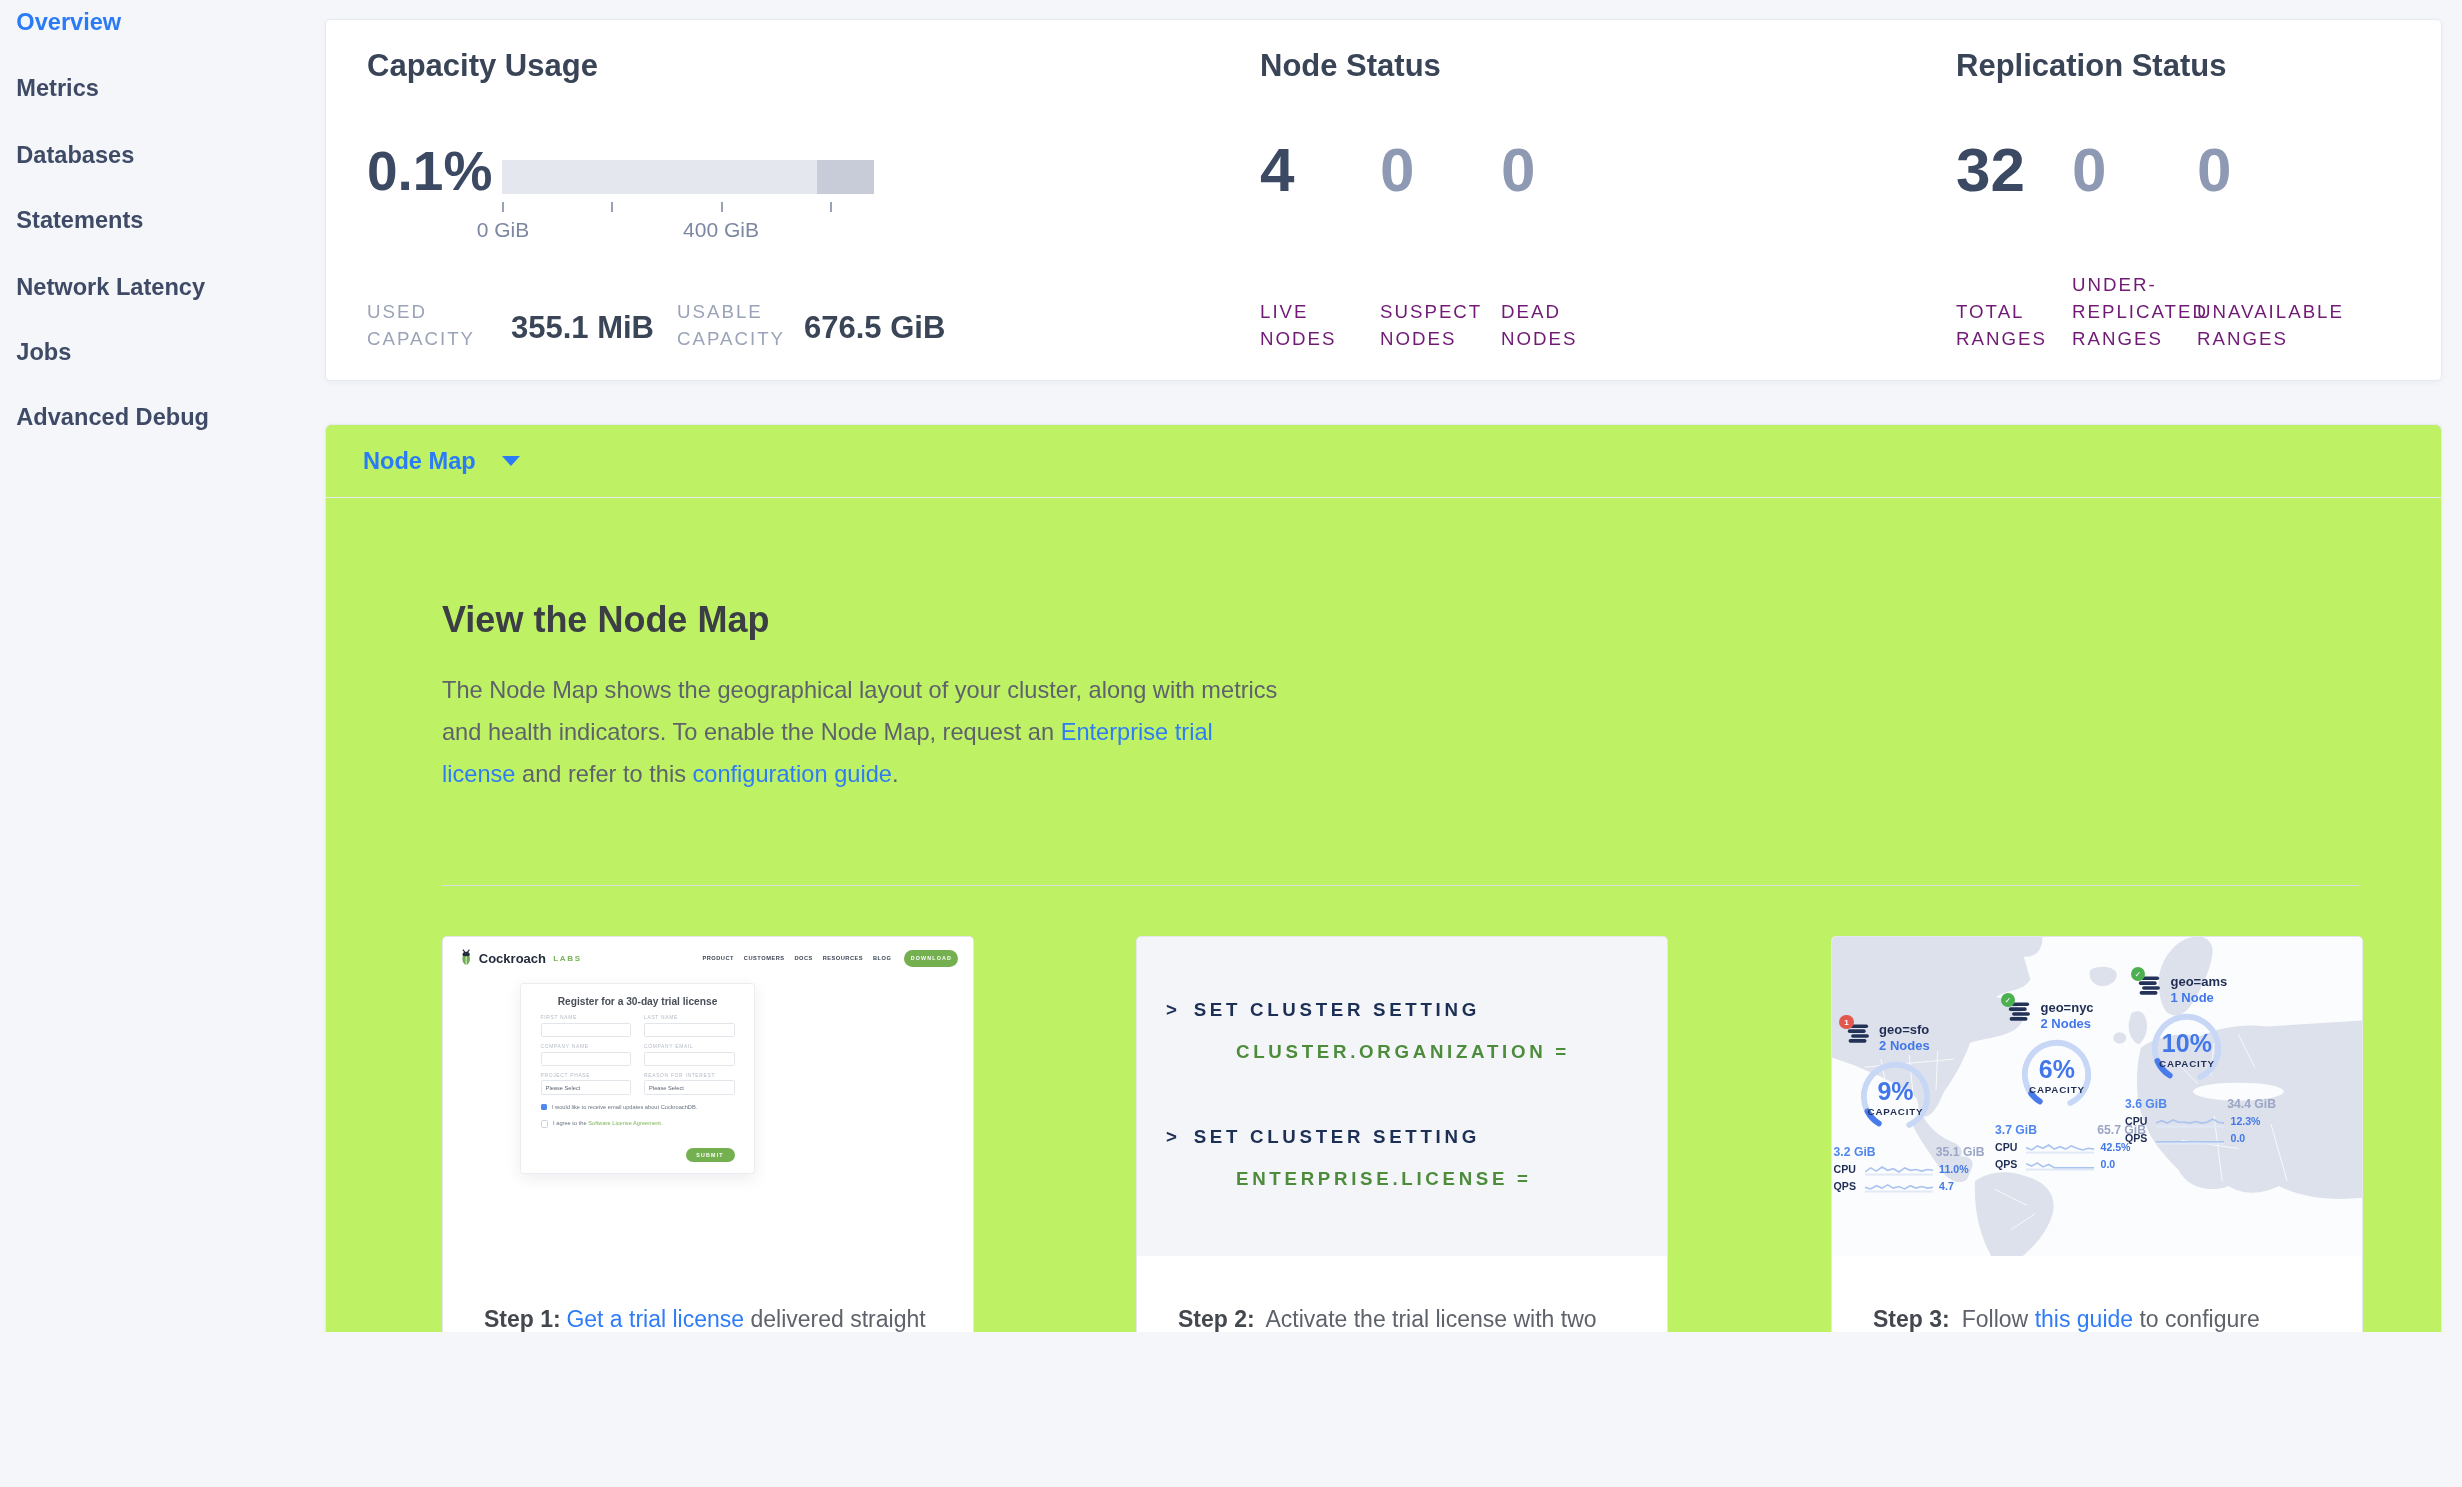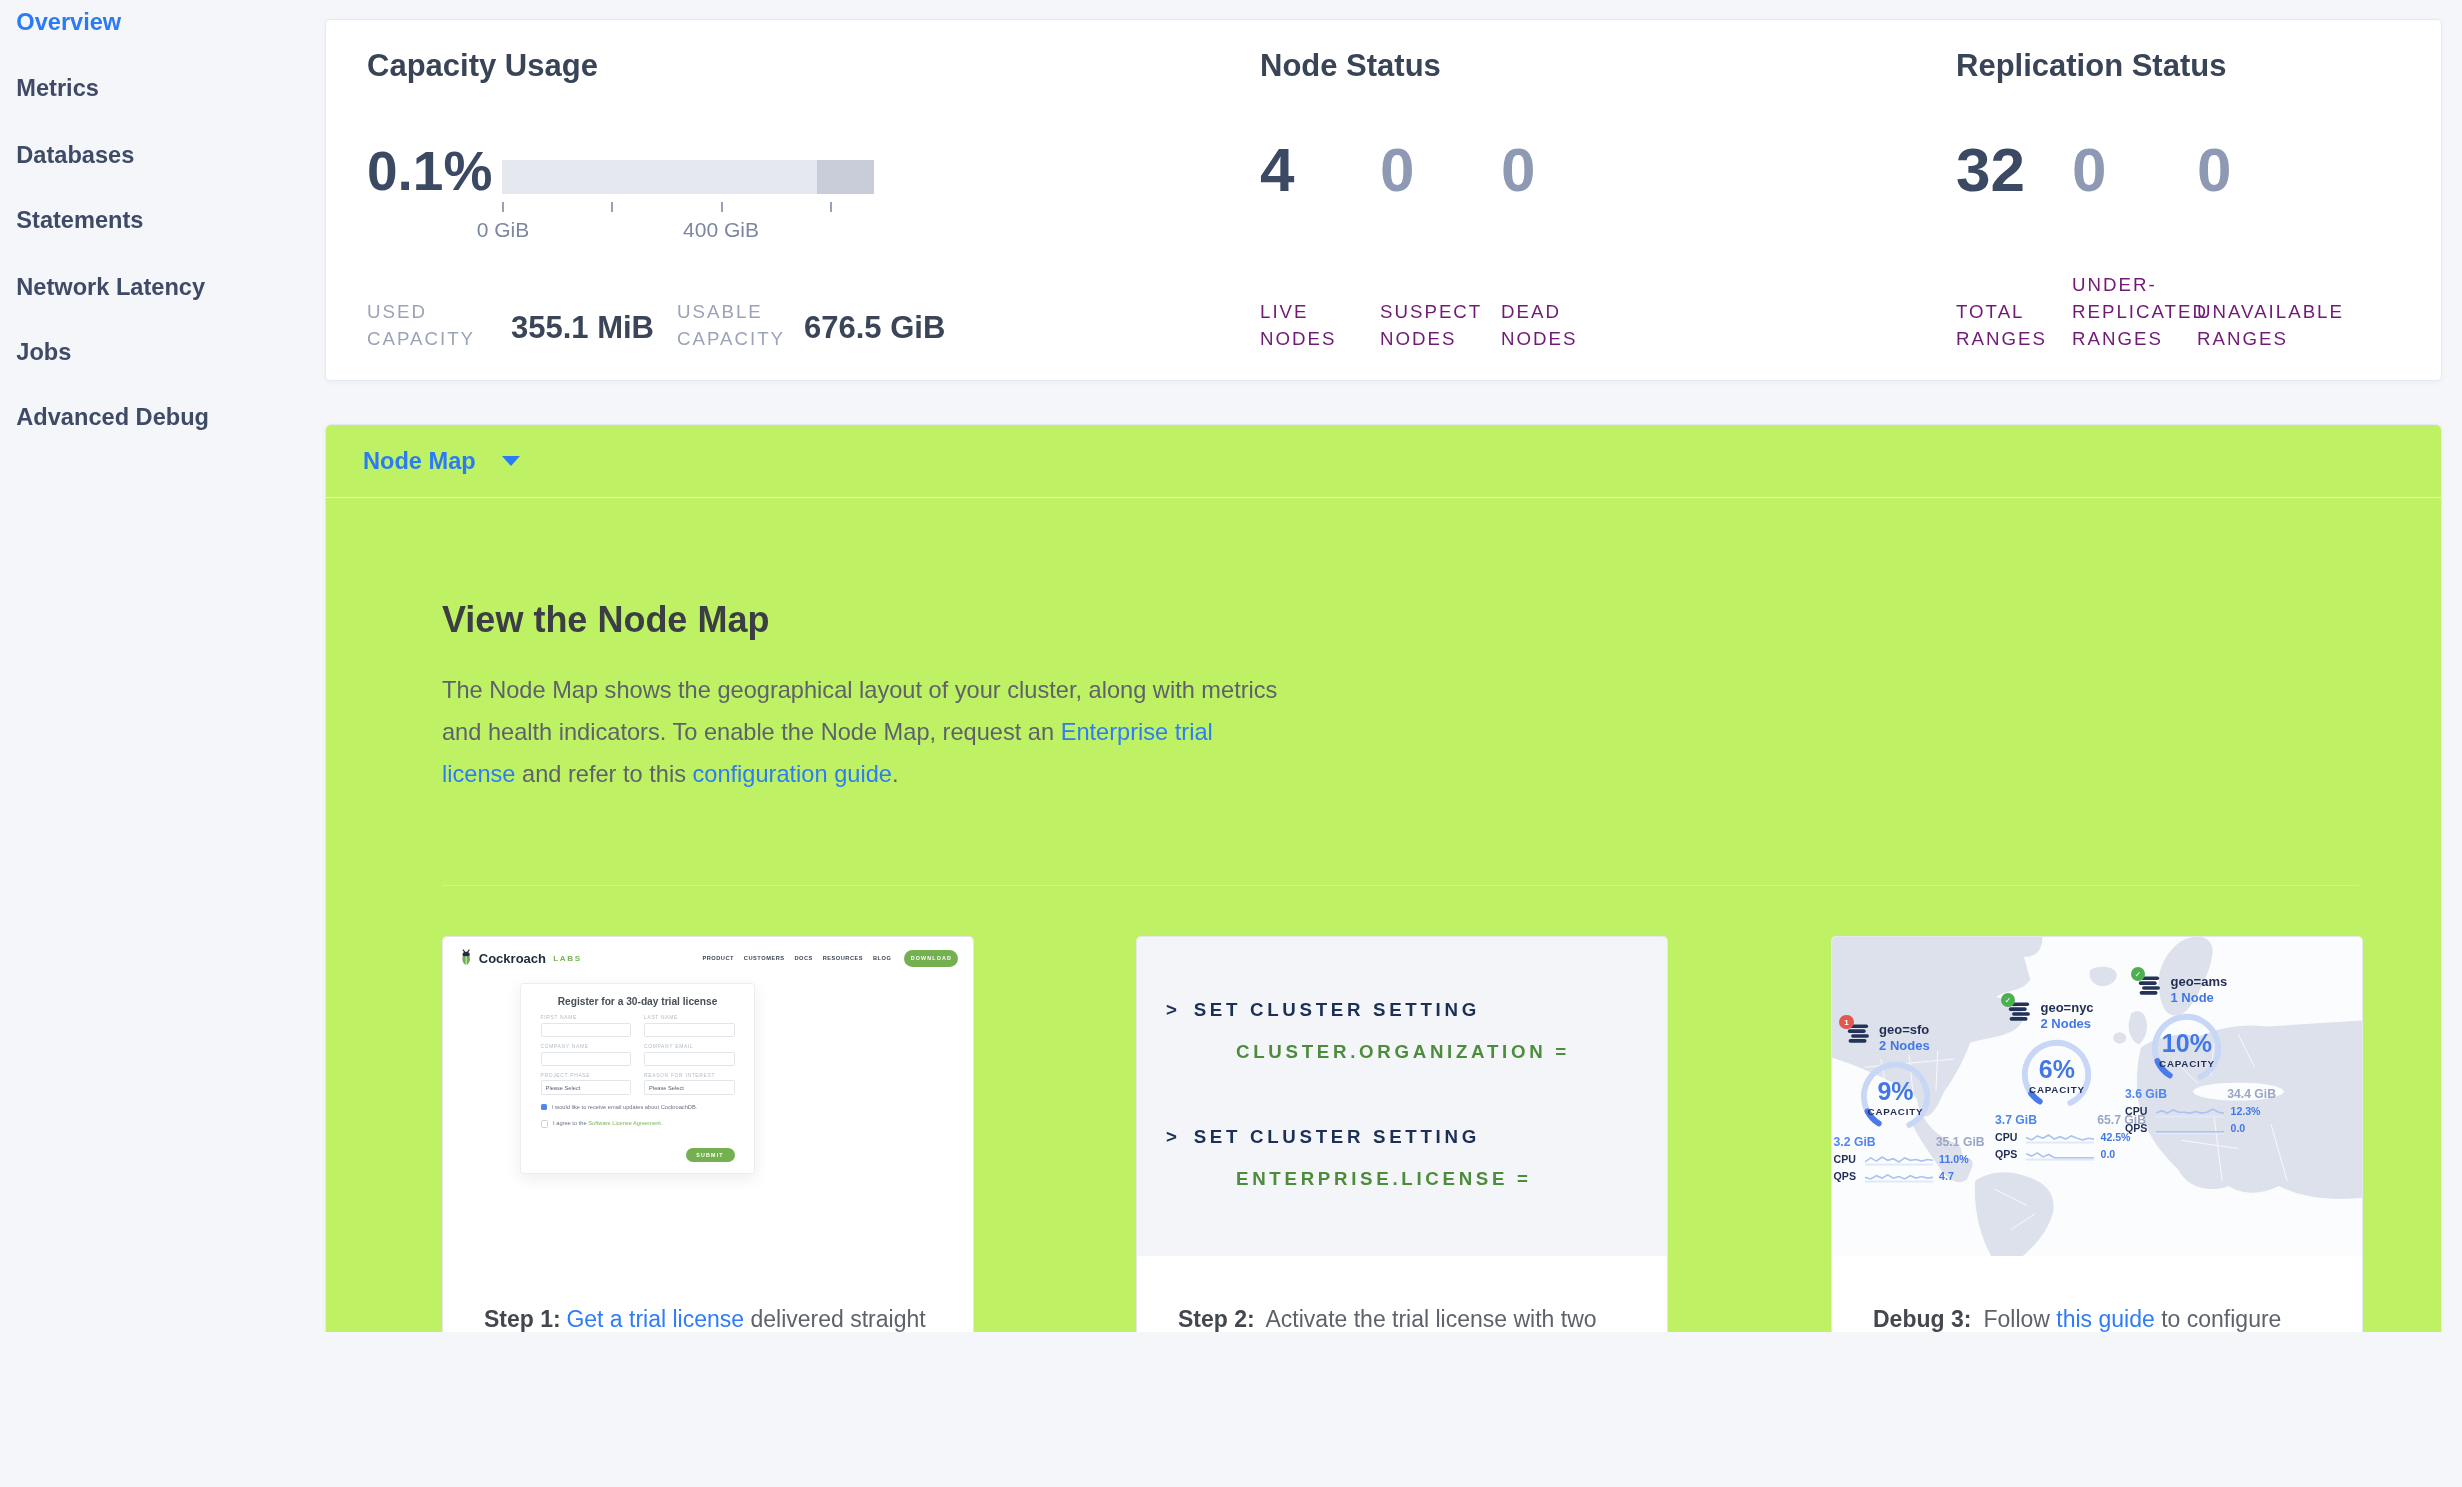--- a/index.html
+++ b/index.html
@@ -76,21 +76,21 @@
   .loc-icon{position:relative;width:24.4px;height:24.4px;flex:0 0 24.4px;}
   .badge{position:absolute;left:-7.3px;top:-7.3px;width:14.6px;height:14.6px;border-radius:50%;color:#fff;font-size:8.1px;font-weight:700;display:flex;align-items:center;justify-content:center;}
   .badge.healthy{background:#4caf50;}
   .badge.alert{background:#e2574e;}
   .loc-name{font-size:13px;font-weight:700;color:#1f2d54;line-height:15.5px;}
   .loc-nodes{font-size:13px;font-weight:700;color:#4177e8;line-height:16.3px;}
   .gauge{position:relative;width:75px;height:75px;margin:4.9px 0 0 24.4px;}
   .gauge svg{position:absolute;left:0;top:0;}
   .gauge-pct{position:absolute;left:0;right:0;top:18px;text-align:center;font-size:25px;font-weight:700;color:#4177e8;}
   .gauge-cap{position:absolute;left:0;right:0;top:47px;text-align:center;font-size:9.8px;font-weight:700;letter-spacing:0.8px;color:#1f2d54;}
-  .gib-row{width:151px;display:flex;justify-content:space-between;margin-top:1px;font-size:12.2px;font-weight:700;}
+  .gib-row{width:151px;display:flex;justify-content:space-between;margin-top:11px;font-size:12.2px;font-weight:700;}
   .gib-used{color:#4e86f0;}
   .gib-total{color:#9aa6c4;}
   .metric-row{display:flex;align-items:center;margin-top:4.1px;}
   .m-label{width:31px;font-size:10.6px;font-weight:700;color:#1f2d54;}
   .m-val{margin-left:6.5px;font-size:10.6px;font-weight:700;color:#4177e8;}
 </style>
 </head>
 <body>
 
 <div class="app">
@@ -394,17 +394,17 @@
           <div class="metric-row">
               <span class="m-label">QPS</span>
               <svg width="68" height="13" viewBox="0 0 84 16">
                 <rect x="0" y="13" width="84" height="2.5" fill="#e2e9f6"></rect>
                 <polyline points="0,12 84,12" stroke="#aac3f0" stroke-width="2" fill="none"></polyline>
               </svg>
               <span class="m-val">0.0</span>
             </div>
         </div>
       </div>
-      <p class="caption"><b>Debug 3:</b><span> Follow </span><a class="link">this guide</a><span> to configure localities and locations.</span></p>
+      <p class="caption"><b>Step 3:</b><span> Follow </span><a class="link">this guide</a><span> to configure localities and locations.</span></p>
     </div>
   </section>
 </div>
 
 
 </body></html>

